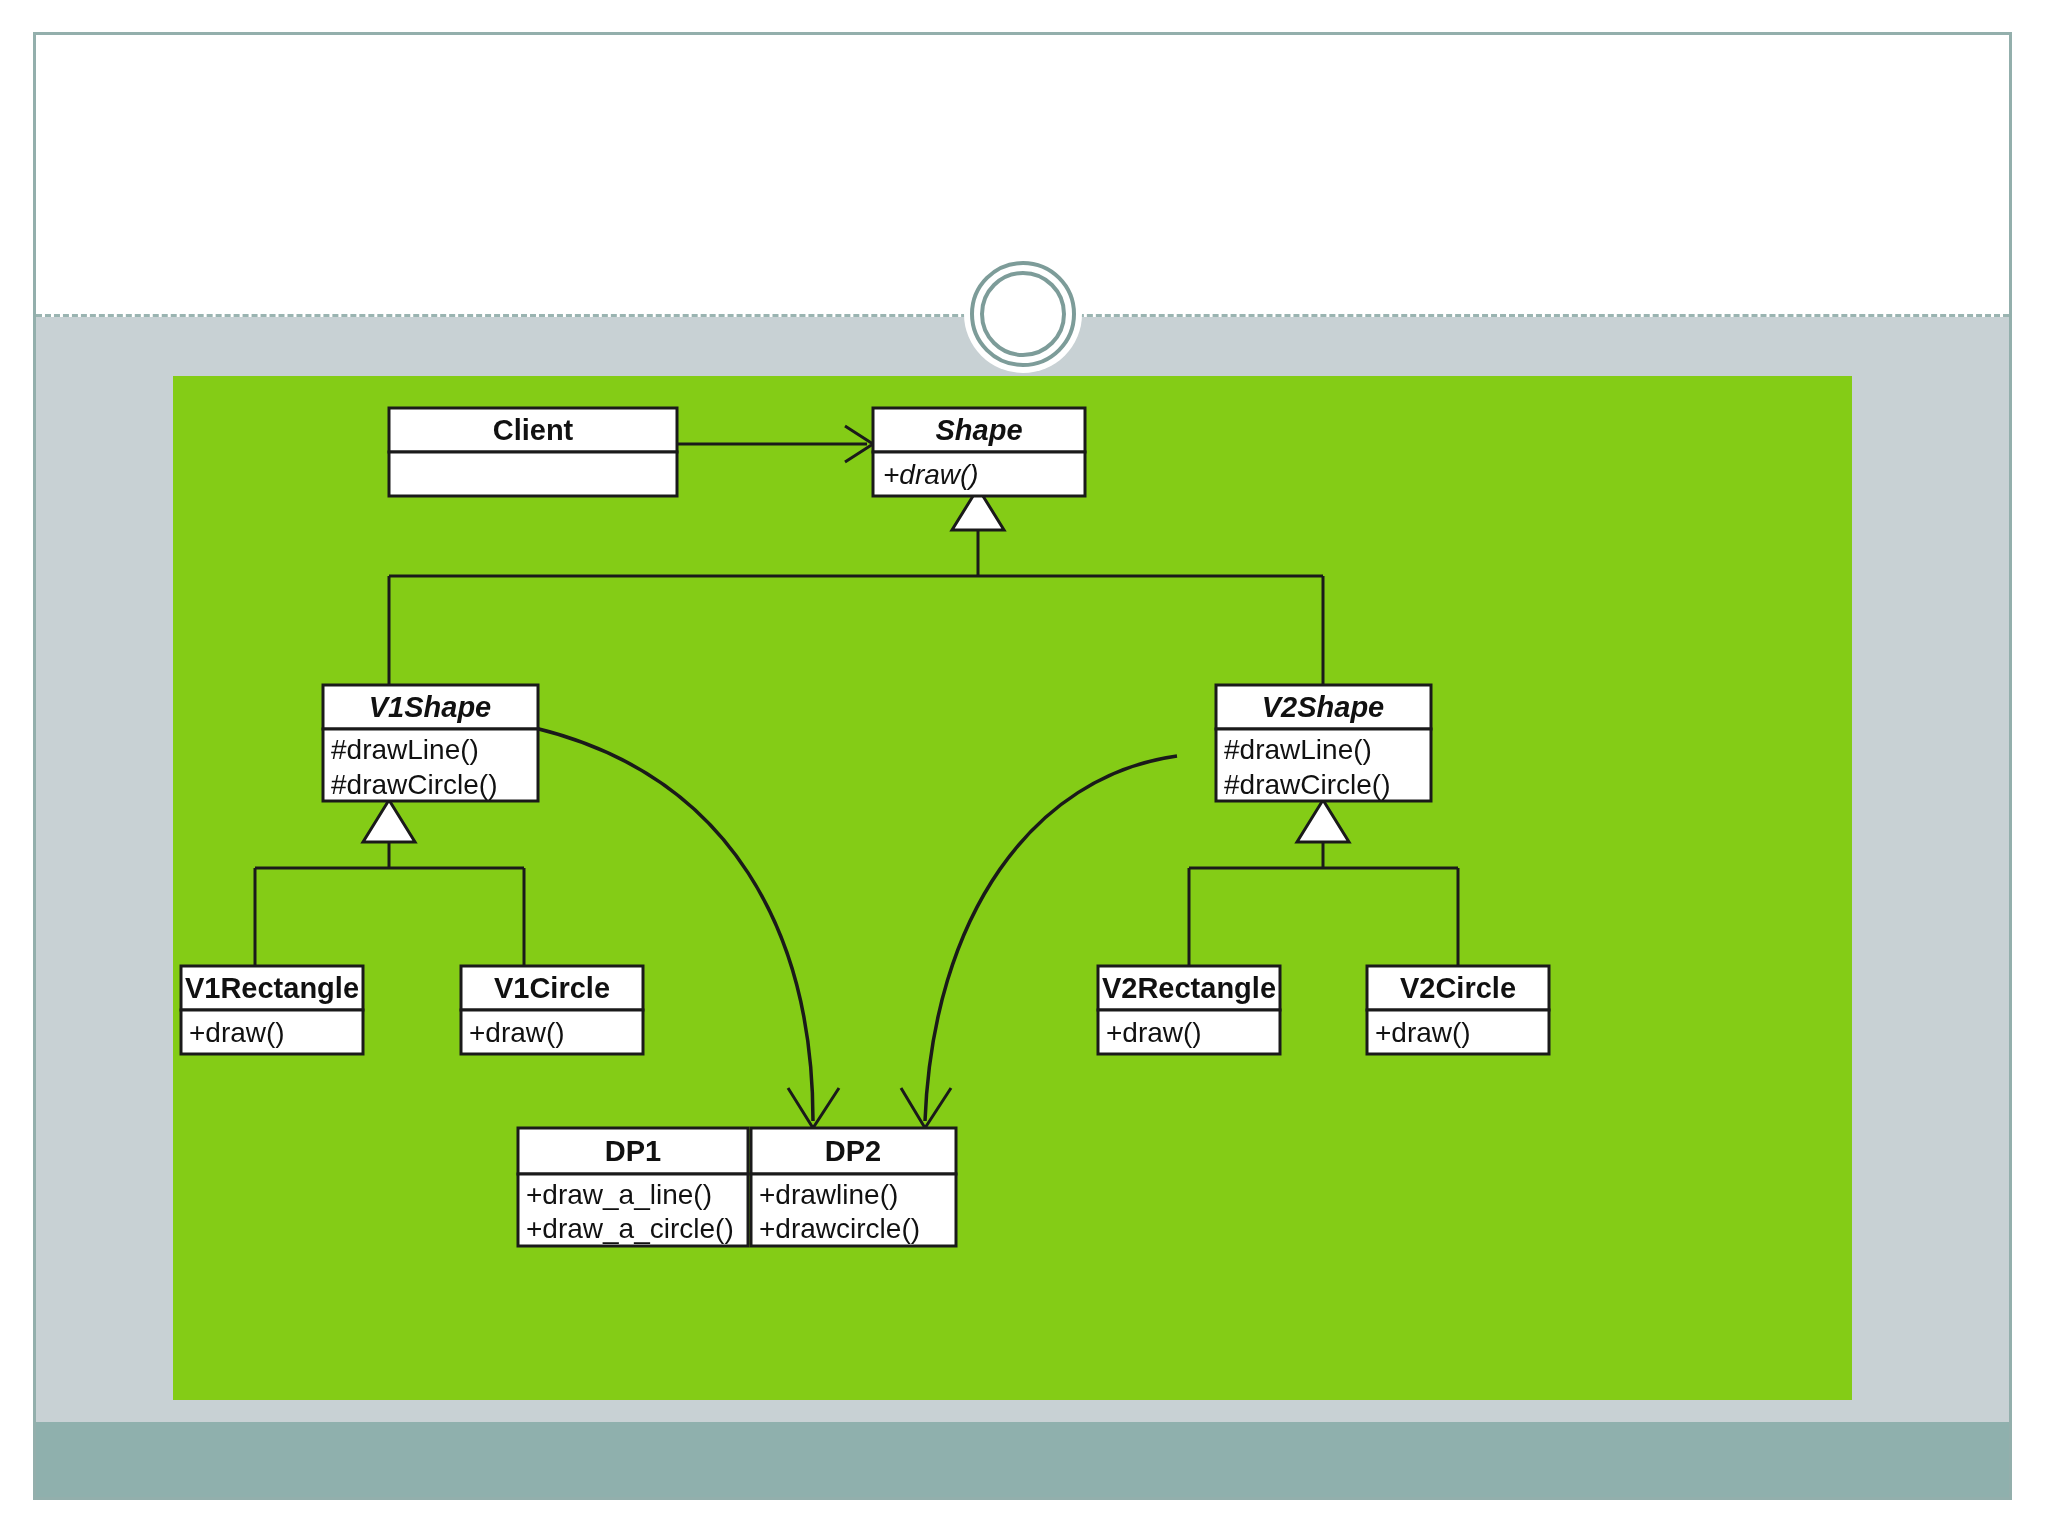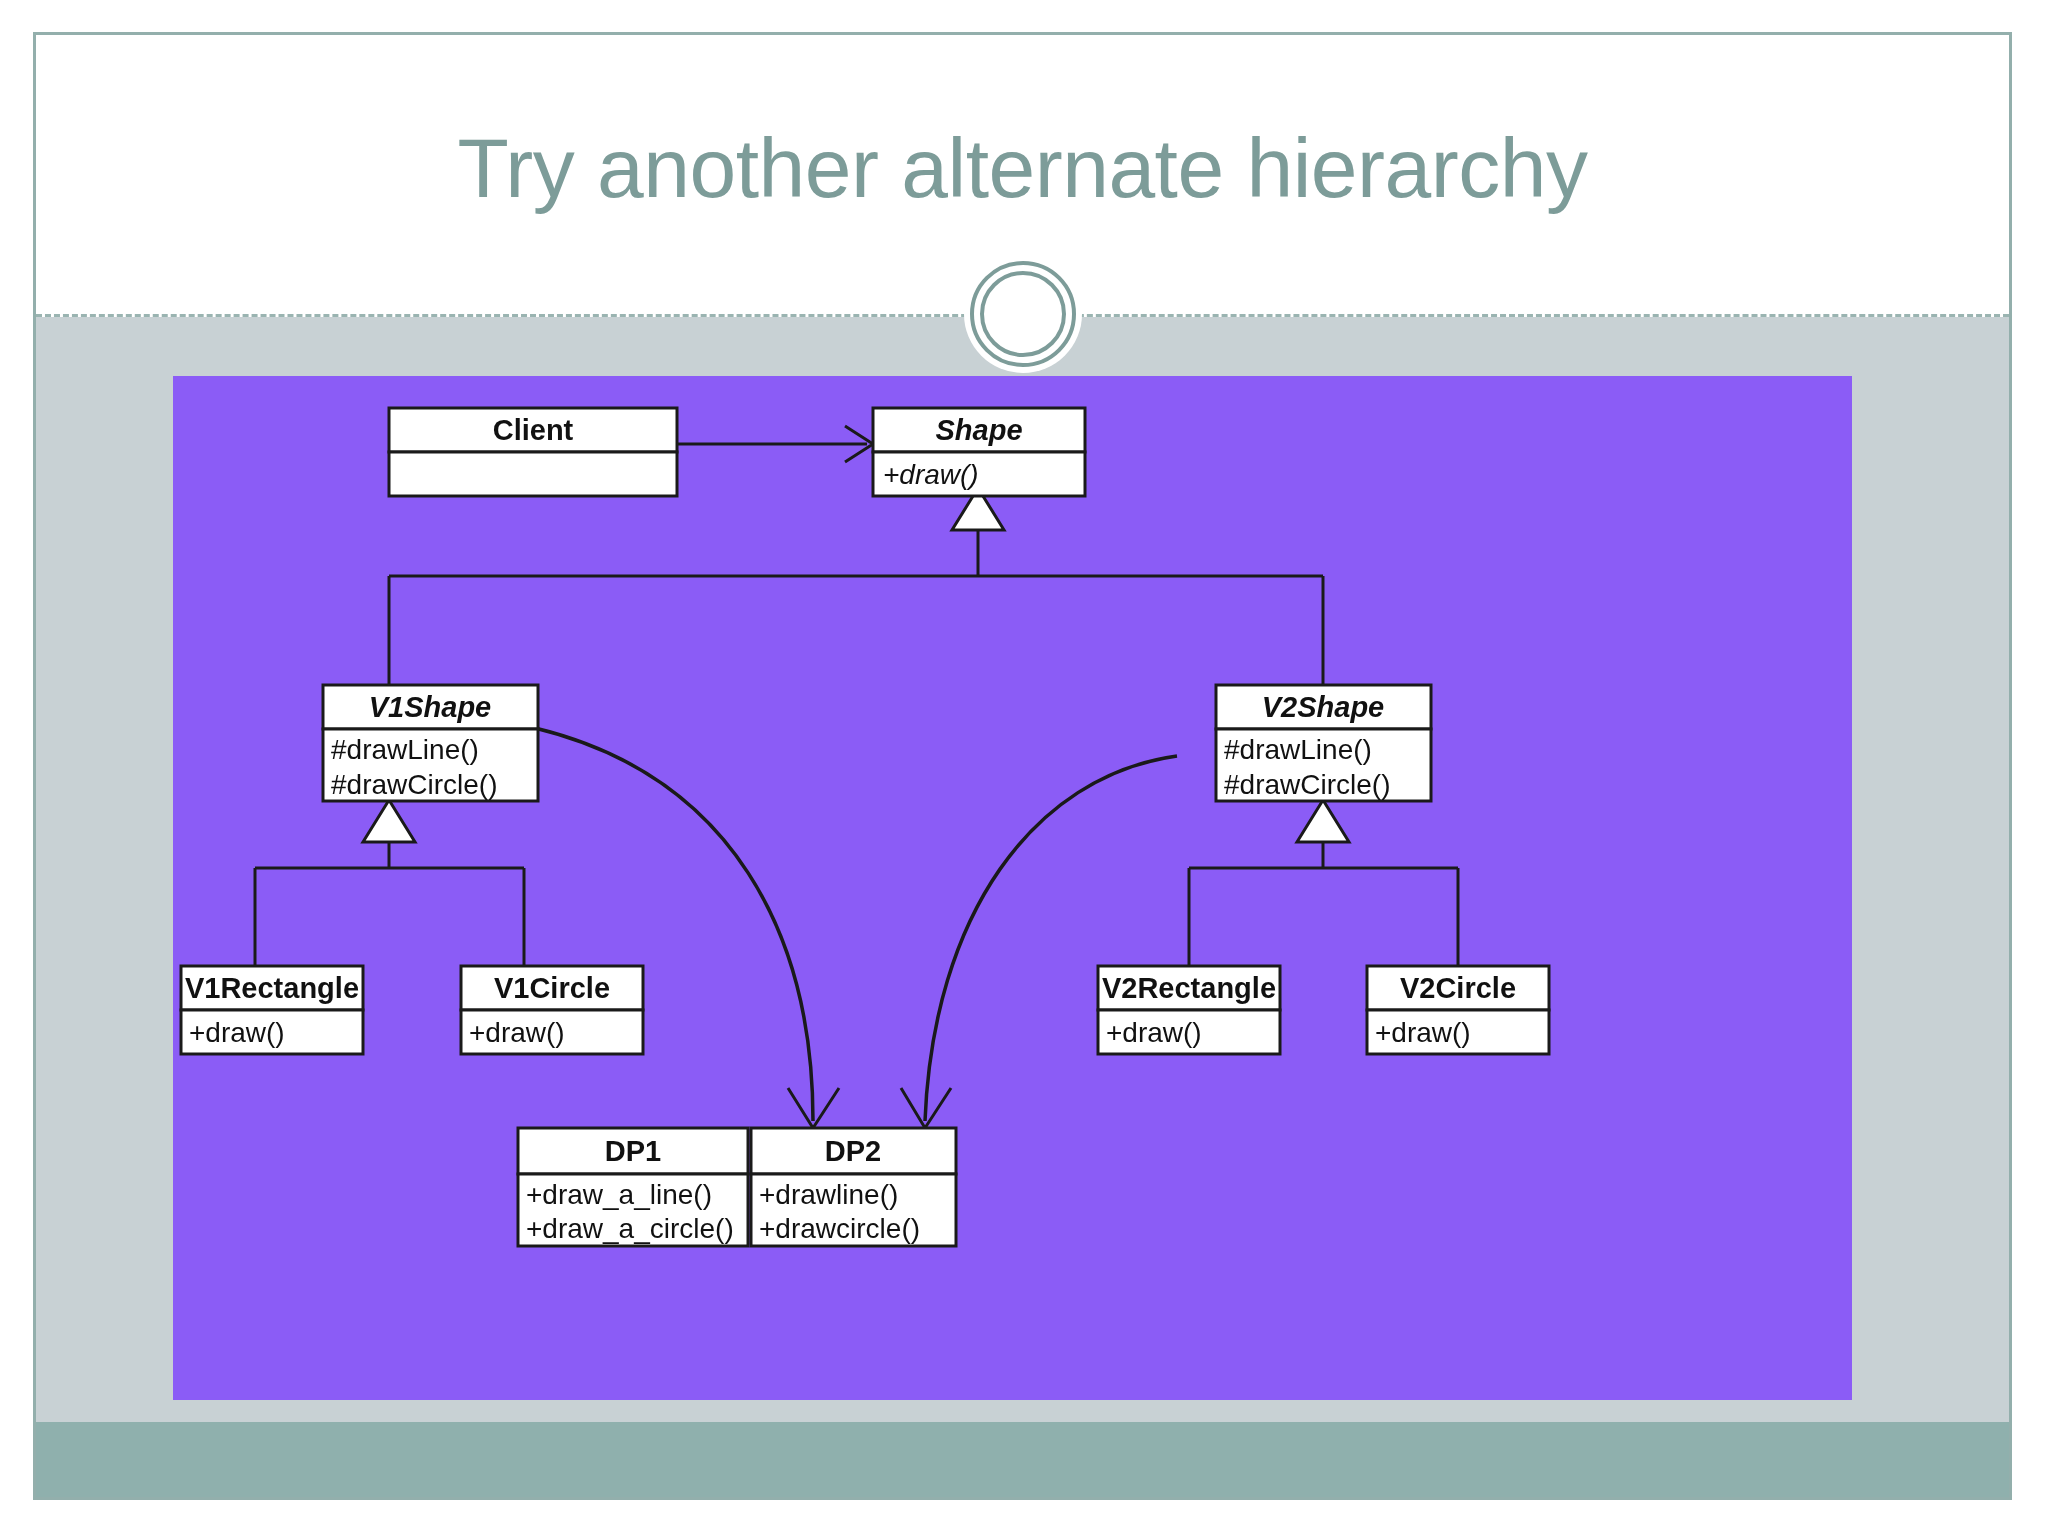--- a/index.html
+++ b/index.html
@@ -112,21 +112,21 @@
     border-radius: 50%;
   }
 
   
   #diagram-panel {
     position: absolute;
     left: 137px;
     top: 341px;
     width: 1679px;
     height: 1024px;
-    background: #8b5cf6;
+    background: #84cc16;
   }
 
   #uml-svg {
     position: absolute;
     left: 0; top: 0;
     width: 1679px;
     height: 1024px;
   }
 
   .uml-box-title {
@@ -190,23 +190,20 @@
     font-weight: bold;
     color: #8a2416;
     white-space: nowrap;
   }
 </style>
 </head>
 <body>
 
 <div id="slide">
 
-  <div id="title-area">
-    <div id="page-title">Try another alternate hierarchy</div>
-  </div>
 
   <div id="divider"></div>
 
   <div id="body-band"></div>
 
   <div id="footer-band"></div>
 
   <div id="divider-emblem">
     <div class="disc"></div>
     <div class="ring-outer"></div>

